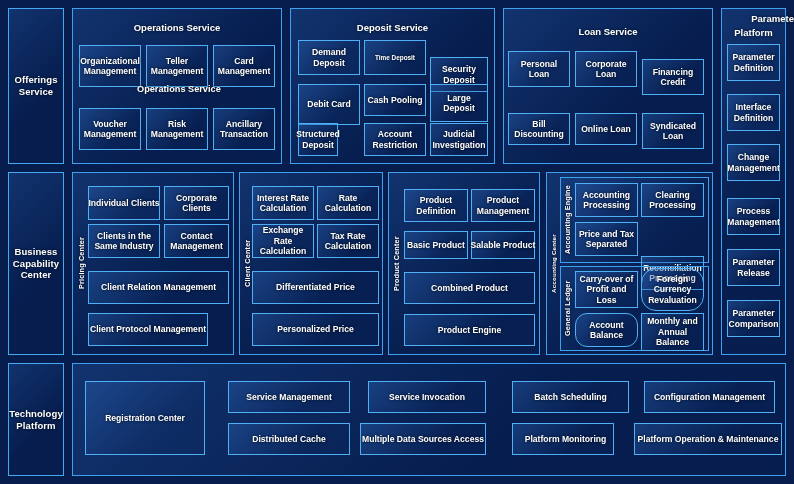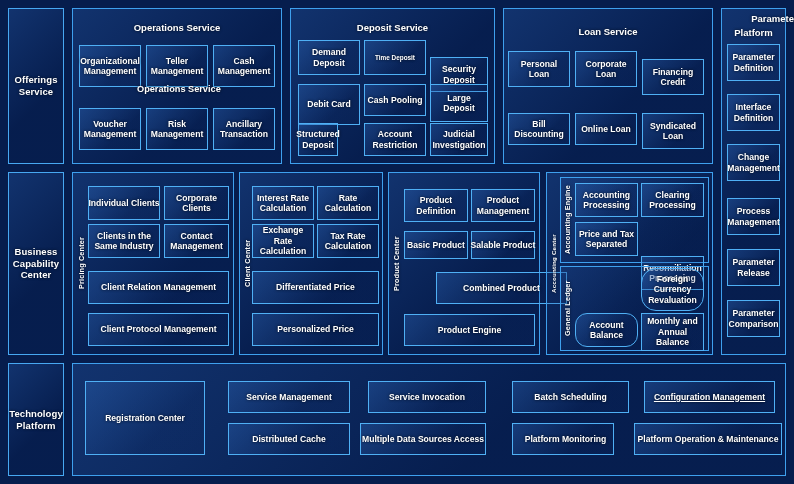--- a/index.html
+++ b/index.html
@@ -96,21 +96,21 @@
   </div>
   <div class="rowlabel" style="left:8px;top:363px;width:56px;height:113px;">
     <span>Technology Platform</span>
   </div>
 
   <div class="panel" style="left:72px;top:8px;width:210px;height:156px;">
     <div class="grouptitle" style="top:13px;">Operations Service</div>
   </div>
   <div class="cell wrap" style="left:79px;top:45px;width:62px;height:42px;">Organizational Management</div>
   <div class="cell wrap" style="left:146px;top:45px;width:62px;height:42px;">Teller Management</div>
-  <div class="cell wrap" style="left:213px;top:45px;width:62px;height:42px;">Cash Management</div>
+  <div class="cell wrap" style="left:213px;top:45px;width:62px;height:42px;">Card Management</div>
 
   <div class="floatlabel" style="left:137px;top:84px;">Operations Service</div>
 
   <div class="cell wrap" style="left:79px;top:108px;width:62px;height:42px;">Voucher Management</div>
   <div class="cell wrap" style="left:146px;top:108px;width:62px;height:42px;">Risk Management</div>
   <div class="cell wrap" style="left:213px;top:108px;width:62px;height:42px;">Ancillary Transaction</div>
 
   <div class="panel" style="left:290px;top:8px;width:205px;height:156px;">
     <div class="grouptitle" style="top:13px;">Deposit Service</div>
   </div>
@@ -148,63 +148,64 @@
   <div class="cell wrap" style="left:727px;top:249px;width:53px;height:37px;">Parameter Release</div>
   <div class="cell wrap" style="left:727px;top:300px;width:53px;height:37px;">Parameter Comparison</div>
 
   <div class="panel" style="left:72px;top:172px;width:162px;height:183px;"></div>
   <div class="vlabel" style="left:75px;top:172px;width:12px;height:183px;">Pricing Center</div>
   <div class="cell over" style="left:88px;top:186px;width:72px;height:34px;">Individual Clients</div>
   <div class="cell wrap" style="left:164px;top:186px;width:65px;height:34px;">Corporate Clients</div>
   <div class="cell wrap" style="left:88px;top:224px;width:72px;height:34px;">Clients in the Same Industry</div>
   <div class="cell wrap" style="left:164px;top:224px;width:65px;height:34px;">Contact Management</div>
   <div class="cell" style="left:88px;top:271px;width:141px;height:33px;">Client Relation Management</div>
-  <div class="cell" style="left:88px;top:313px;width:141px;height:33px;">Client Protocol Management</div>
+  <div class="cell" style="left:88px;top:313px;width:120px;height:33px;">Client Protocol Management</div>
 
   <div class="panel" style="left:239px;top:172px;width:144px;height:183px;"></div>
   <div class="vlabel" style="left:241px;top:172px;width:12px;height:183px;">Client Center</div>
   <div class="cell wrap" style="left:252px;top:186px;width:62px;height:34px;">Interest Rate Calculation</div>
   <div class="cell wrap" style="left:317px;top:186px;width:62px;height:34px;">Rate Calculation</div>
   <div class="cell wrap" style="left:252px;top:224px;width:62px;height:34px;">Exchange Rate Calculation</div>
   <div class="cell wrap" style="left:317px;top:224px;width:62px;height:34px;">Tax Rate Calculation</div>
   <div class="cell" style="left:252px;top:271px;width:127px;height:33px;">Differentiated Price</div>
   <div class="cell" style="left:252px;top:313px;width:127px;height:33px;">Personalized Price</div>
 
   <div class="panel" style="left:388px;top:172px;width:152px;height:183px;"></div>
   <div class="vlabel" style="left:390px;top:172px;width:12px;height:183px;">Product Center</div>
   <div class="cell wrap" style="left:404px;top:189px;width:64px;height:33px;">Product Definition</div>
   <div class="cell wrap" style="left:471px;top:189px;width:64px;height:33px;">Product Management</div>
   <div class="cell" style="left:404px;top:231px;width:64px;height:28px;">Basic Product</div>
   <div class="cell over" style="left:471px;top:231px;width:64px;height:28px;">Salable Product</div>
-  <div class="cell" style="left:404px;top:272px;width:131px;height:32px;margin-left:32px;">Combined Product</div>
+  <div class="cell" style="left:404px;top:272px;width:131px;height:32px;">Combined Product</div>
   <div class="cell" style="left:404px;top:314px;width:131px;height:32px;">Product Engine</div>
 
   <div class="panel" style="left:546px;top:172px;width:167px;height:183px;"></div>
   <div class="vlabel sm" style="left:548px;top:172px;width:11px;height:183px;">Accounting Center</div>
 
   <div class="subgroup" style="left:560px;top:177px;width:149px;height:86px;"></div>
   <div class="vlabel" style="left:561px;top:177px;width:12px;height:86px;">Accounting Engine</div>
   <div class="cell wrap" style="left:575px;top:183px;width:63px;height:34px;">Accounting Processing</div>
   <div class="cell wrap" style="left:641px;top:183px;width:63px;height:34px;">Clearing Processing</div>
   <div class="cell wrap" style="left:575px;top:222px;width:63px;height:34px;">Price and Tax Separated</div>
   <div class="cell wrap" style="left:641px;top:222px;width:63px;height:34px;margin-top:34px;">Reconciliation Processing</div>
 
   <div class="subgroup" style="left:560px;top:266px;width:149px;height:85px;"></div>
   <div class="vlabel" style="left:561px;top:266px;width:12px;height:85px;">General Ledger</div>
+  <div class="cell wrap over" style="left:575px;top:271px;width:63px;height:37px;">Carry-over of Profit and Loss</div>
   <div class="cell wrap" style="left:641px;top:268px;width:63px;height:43px;border-radius:15px;">Foreign Currency Revaluation</div>
   <div class="cell wrap" style="left:575px;top:313px;width:63px;height:34px;border-radius:12px;">Account Balance</div>
   <div class="cell wrap" style="left:641px;top:313px;width:63px;height:38px;">Monthly and Annual Balance</div>
 
   <div class="panel" style="left:72px;top:363px;width:714px;height:113px;"></div>
 
   <div class="cell" style="left:85px;top:381px;width:120px;height:74px;">Registration Center</div>
 
   <div class="cell" style="left:228px;top:381px;width:122px;height:32px;">Service Management</div>
   <div class="cell" style="left:368px;top:381px;width:118px;height:32px;">Service Invocation</div>
   <div class="cell" style="left:512px;top:381px;width:117px;height:32px;">Batch Scheduling</div>
-  <div class="cell" style="left:644px;top:381px;width:131px;height:32px;text-decoration:underline;">Configuration Management</div>
+  <div class="cell" style="left:644px;top:381px;width:131px;height:32px;">Configuration Management</div>
 
   <div class="cell" style="left:228px;top:423px;width:122px;height:32px;">Distributed Cache</div>
   <div class="cell over" style="left:360px;top:423px;width:126px;height:32px;">Multiple Data Sources Access</div>
   <div class="cell" style="left:512px;top:423px;width:102px;height:32px;padding-left:6px;">Platform Monitoring</div>
   <div class="cell over" style="left:634px;top:423px;width:148px;height:32px;">Platform Operation &amp; Maintenance</div>
 
 </div>
 
 </body></html>

